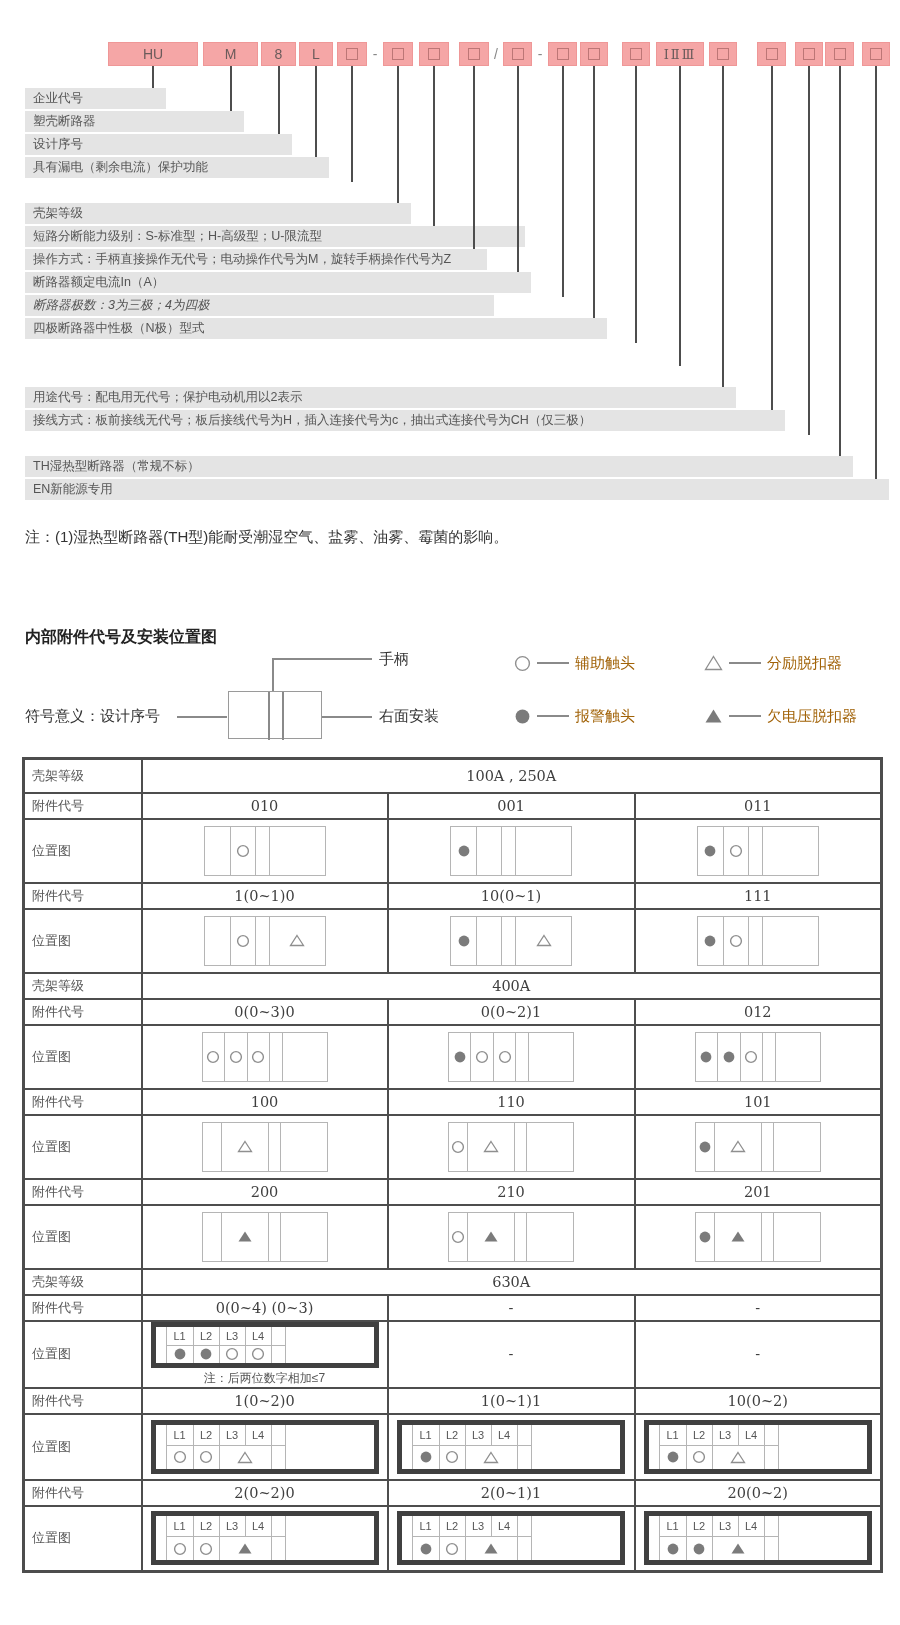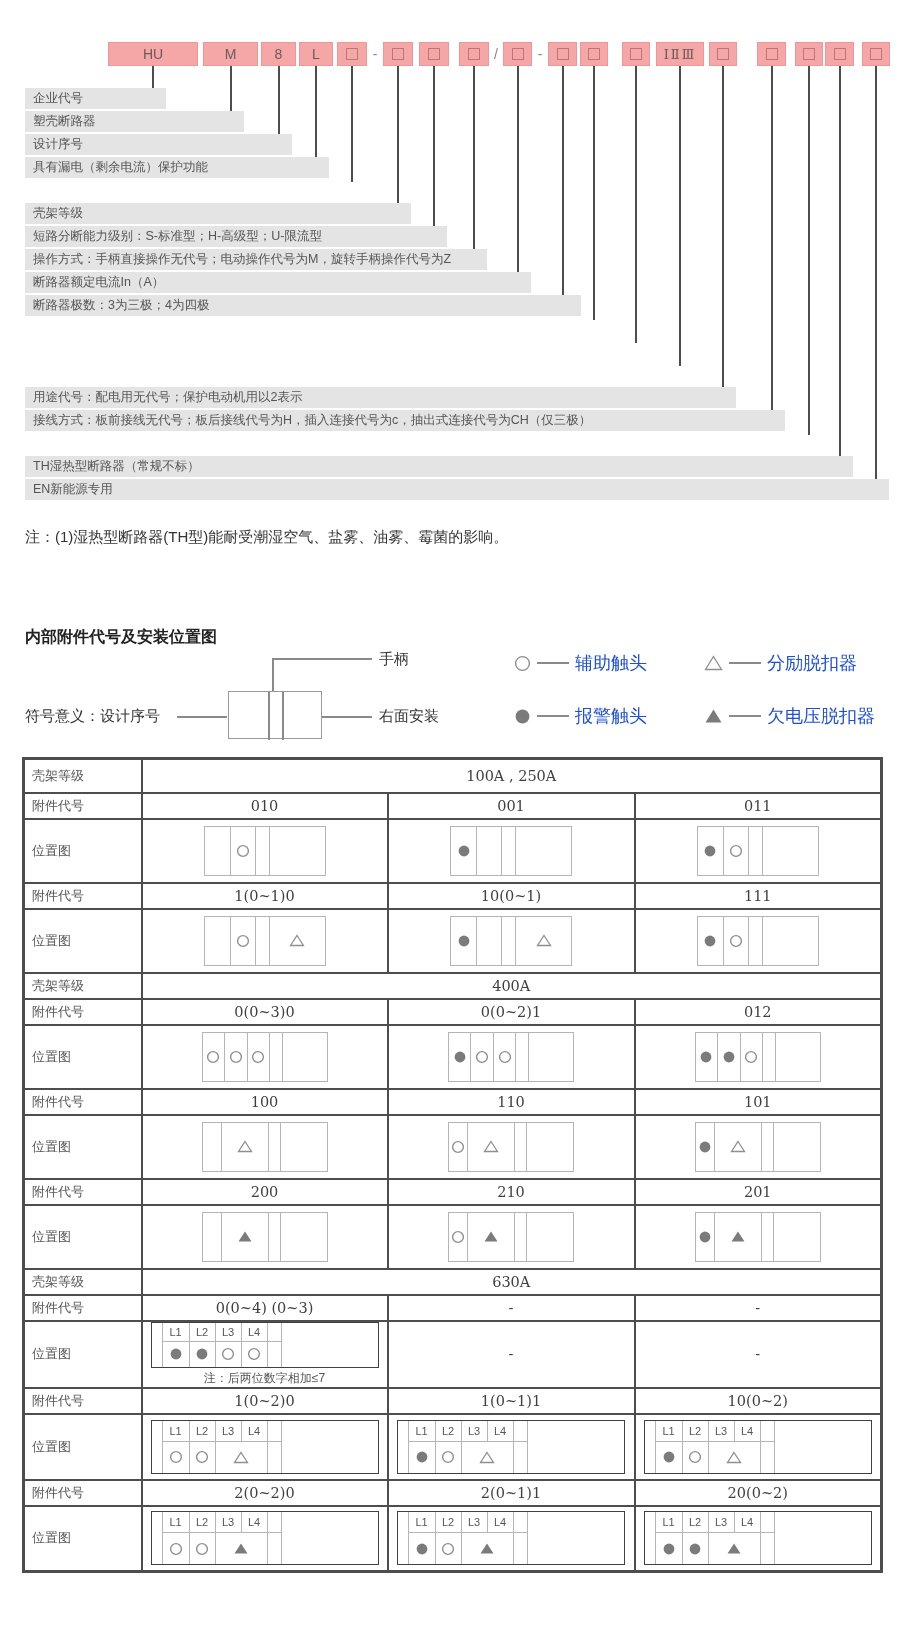--- a/index.html
+++ b/index.html
@@ -21,40 +21,40 @@
   .section-title{position:absolute;left:25px;top:627px;font-size:16px;font-weight:bold;color:#222}
 
   
   #legend{position:absolute;left:0;top:645px;width:900px;height:110px}
   .lg-text{position:absolute;font-size:15px;color:#333;white-space:nowrap}
   .lg-hline{position:absolute;height:1.5px;background:#8a8a8a}
   .lg-vline{position:absolute;width:1.5px;background:#8a8a8a}
   .lg-box{position:absolute;border:1px solid #9a9a9a;box-sizing:border-box;background:#fff}
   .lg-item{position:absolute;display:flex;align-items:center;height:18px}
   .lg-item .dash{width:32px;height:1.5px;background:#8a8a8a;margin:0 6px}
-  .lg-item .lbl{font-size:18px;color:#1d4ed8;white-space:nowrap}
+  .lg-item .lbl{font-size:15px;color:#a16207;white-space:nowrap}
 
   
   #acc-table{position:absolute;left:22px;top:757px;border-collapse:collapse;table-layout:fixed;width:858px;
              border:3px solid #4d4d4d}
   #acc-table td{border:2px solid #4d4d4d;padding:0;vertical-align:middle;box-sizing:border-box}
   .td-lbl{font-size:13px;color:#555;padding-left:7px !important}
   .td-frame,.td-code,.td-dash{text-align:center;font-family:"DejaVu Serif","Liberation Serif",serif;
              font-size:14.5px;color:#3f3f3f}
   .td-pos{text-align:center}
 
   
   .pd-box{border:1px solid #b5b5b5;display:inline-flex;height:48px;background:#fff;vertical-align:middle}
   .pd-cell{box-sizing:border-box;display:flex;align-items:center;justify-content:center}
   .pd-cell.bd{border-right:1px solid #b5b5b5}
   .pd-fill{flex:1}
 
   
   .ld-wrap{display:block;margin-left:8px;text-align:left}
-  .ld-outer{position:relative;border:1px solid #404040;height:54px;width:228px;background:#fff;box-sizing:border-box}
+  .ld-outer{position:relative;border:5px solid #404040;height:54px;width:228px;background:#fff;box-sizing:border-box}
   .ld-outer.ld-short{height:46px}
   .ld-inner{position:absolute;left:10px;top:0;bottom:0;display:flex;flex-direction:column;border-left:1px solid #b5b5b5}
   .ld-hrow{display:flex;height:20px;border-bottom:1px solid #b5b5b5}
   .ld-short .ld-hrow{height:18px}
   .ld-hcell{box-sizing:border-box;border-right:1px solid #b5b5b5;font-size:11px;color:#555;
             display:flex;align-items:center;justify-content:center}
   .ld-brow{display:flex;flex:1}
   .ld-bcell{box-sizing:border-box;border-right:1px solid #b5b5b5;display:flex;align-items:center;justify-content:center}
   .ld-note{font-size:12px;color:#555;margin-top:2px;width:228px;text-align:center}
 </style>
@@ -80,40 +80,41 @@
     </div>
     <div class="md-line" style="left: 397px; top: 65px; height: 140px;"></div>
     <div class="md-box" style="left: 383px; width: 30px;">
       <span class="md-ph"></span>
     </div>
     <div class="md-bar" style="top: 203px; width: 386px;">壳架等级</div>
     <div class="md-line" style="left: 433px; top: 65px; height: 163px;"></div>
     <div class="md-box" style="left: 419px; width: 30px;">
       <span class="md-ph"></span>
     </div>
-    <div class="md-bar" style="top: 226px; width: 422px;">短路分断能力级别：S-标准型；H-高级型；U-限流型</div>
+    <div class="md-bar" style="top: 226px; width: 500px;">短路分断能力级别：S-标准型；H-高级型；U-限流型</div>
     <div class="md-line" style="left: 473px; top: 65px; height: 186px;"></div>
     <div class="md-box" style="left: 459px; width: 30px;">
       <span class="md-ph"></span>
     </div>
     <div class="md-bar" style="top: 249px; width: 462px;">操作方式：手柄直接操作无代号；电动操作代号为M，旋转手柄操作代号为Z</div>
     <div class="md-line" style="left: 516.5px; top: 65px; height: 209px;"></div>
     <div class="md-box" style="left: 503px; width: 29px;">
       <span class="md-ph"></span>
     </div>
     <div class="md-bar" style="top: 272px; width: 505.5px;">断路器额定电流In（A）</div>
     <div class="md-line" style="left: 561.5px; top: 65px; height: 232px;"></div>
     <div class="md-box" style="left: 548px; width: 29px;">
       <span class="md-ph"></span>
     </div>
-    <div class="md-bar" style="top: 295px; width: 556px;">断路器极数：3为三极；4为四极</div>
+    <div class="md-bar" style="top: 295px; width: 469px; font-style: italic;">断路器极数：3为三极；4为四极</div>
     <div class="md-line" style="left: 593px; top: 65px; height: 255px;"></div>
     <div class="md-box" style="left: 580px; width: 28px;">
       <span class="md-ph"></span>
     </div>
+    <div class="md-bar" style="top: 318px; width: 582px;">四极断路器中性极（N极）型式</div>
     <div class="md-line" style="left: 635px; top: 65px; height: 278px;"></div>
     <div class="md-box" style="left: 622px; width: 28px;">
       <span class="md-ph"></span>
     </div>
     <div class="md-line" style="left: 679px; top: 65px; height: 301px;"></div>
     <div class="md-box md-roman" style="left: 656px; width: 48px;">ⅠⅡⅢ</div>
     <div class="md-line" style="left: 722px; top: 65px; height: 324px;"></div>
     <div class="md-box" style="left: 709px; width: 28px;">
       <span class="md-ph"></span>
     </div>

